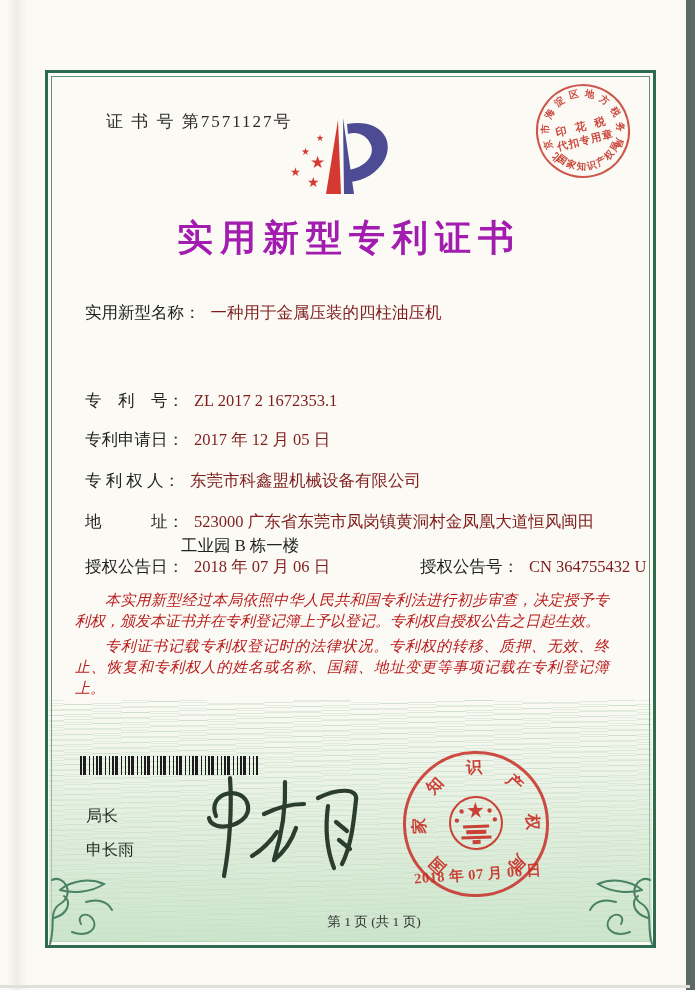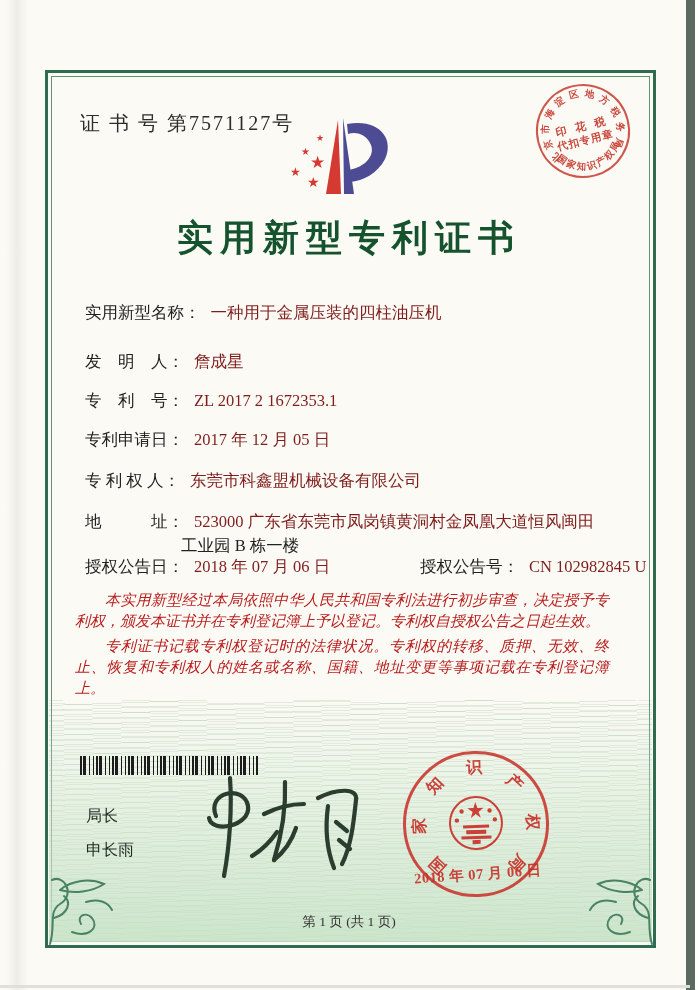--- a/index.html
+++ b/index.html
@@ -17,23 +17,23 @@
   
   .green-zone{position:absolute;left:49px;top:700px;width:603px;height:242px;
      background:
        linear-gradient(180deg, rgba(222,238,220,0) 0%, rgba(208,231,207,.45) 40%, rgba(196,225,196,.85) 100%),
        repeating-linear-gradient(178deg, rgba(115,168,126,.20) 0 1px, rgba(0,0,0,0) 1px 5px),
        repeating-linear-gradient(182deg, rgba(115,168,126,.16) 0 1px, rgba(0,0,0,0) 1px 6px);}
   .flourish{position:absolute;width:72px;height:92px;}
   .flourish.fl-left{left:46px;top:854px;}
   .flourish.fl-right{left:584px;top:854px;transform:scaleX(-1);}
   
-  .cert-no{position:absolute;left:80px;top:110px;font-size:20px;letter-spacing:2px;color:#2b2b2b;text-align:right;}
+  .cert-no{position:absolute;left:106px;top:110px;font-size:17px;letter-spacing:2px;color:#2b2b2b;text-align:right;}
   .title{position:absolute;left:45px;top:214px;width:608px;text-align:center;margin:0;
-         font-size:36px;font-weight:700;letter-spacing:7px;color:#14532d;}
+         font-size:36px;font-weight:700;letter-spacing:7px;color:#a21caf;}
   
   .logo{position:absolute;left:283px;top:112px;width:118px;height:94px;}
   .logo .star{position:absolute;color:#d43a31;line-height:1;}
   
   .tax-stamp{position:absolute;left:534px;top:82px;width:98px;height:98px;color:rgba(197,57,47,.92);}
   .ts-rot{position:absolute;inset:0;transform:rotate(-14deg);}
   .ts-ring{position:absolute;inset:2px;border:2.5px solid rgba(197,57,47,.85);border-radius:50%;}
   .ts-c1{position:absolute;left:0;right:0;top:37px;text-align:center;font-size:11px;font-weight:700;letter-spacing:3px;}
   .ts-c2{position:absolute;left:0;right:0;top:52px;text-align:center;font-size:10.5px;font-weight:700;letter-spacing:1px;}
   .arc{position:absolute;inset:0;font-weight:700;}
@@ -55,21 +55,21 @@
   .sig-role{position:absolute;left:86px;top:806px;font-size:16px;font-family:"Liberation Sans","DejaVu Sans",sans-serif;color:#1f2a22;}
   .sig-name{position:absolute;left:86px;top:840px;font-size:16px;font-family:Liberation Sans, sans-serif;color:#1f2a22;}
   .signature{position:absolute;left:182px;top:772px;width:180px;height:108px;}
   
   .grant-seal{position:absolute;left:401px;top:749px;width:150px;height:150px;color:rgba(200,45,38,.9);transform:rotate(-2deg);}
   .gs-ring{position:absolute;inset:2px;border:3.5px solid rgba(200,45,38,.85);border-radius:50%;}
   .gs-emblem{position:absolute;left:45px;top:43px;width:60px;height:64px;}
   .gs-date{position:absolute;left:6px;right:6px;top:116px;text-align:center;font-size:14.5px;font-weight:700;
            letter-spacing:.5px;transform:rotate(-2deg);white-space:nowrap;}
   
-  .footer{position:absolute;left:45px;top:913px;width:608px;text-align:center;font-size:13.5px;color:#333;}
+  .footer{position:absolute;left:45px;top:913px;width:608px;text-align:center;font-size:13.5px;color:#333;padding-left:25px;}
 </style>
 </head>
 <body>
 
 <div class="page">
 
   <div class="left-shadow"></div>
   <div class="edge-right"></div>
   <div class="edge-right-sliver"></div>
   <div class="edge-bottom"></div>
@@ -138,41 +138,38 @@
     <span class="star" style="left:27px;top:42px;font-size:17px;">★</span>
     <span class="star" style="left:7px;top:54px;font-size:12px;">★</span>
     <span class="star" style="left:24px;top:64px;font-size:14px;">★</span>
   </div>
 
   <h1 class="title">实用新型专利证书</h1>
 
   <div class="row" style="top:302px">
     <span class="flabel">实用新型名称：</span><span class="fvalue">一种用于金属压装的四柱油压机</span>
   </div>
-  <div class="row" style="top:351px">
-    <span class="flabel">发　明　人：</span><span class="fvalue">詹成星</span>
-  </div>
   <div class="row" style="top:390px">
     <span class="flabel">专　利　号：</span><span class="fvalue">ZL 2017 2 1672353.1</span>
   </div>
   <div class="row" style="top:429px">
     <span class="flabel">专利申请日：</span><span class="fvalue">2017 年 12 月 05 日</span>
   </div>
   <div class="row" style="top:470px">
     <span class="flabel">专 利 权 人：</span><span class="fvalue">东莞市科鑫盟机械设备有限公司</span>
   </div>
   <div class="row" style="top:511px">
     <span class="flabel">地　　　址：</span><span class="fvalue">523000 广东省东莞市凤岗镇黄洞村金凤凰大道恒风闽田</span>
     <span class="fvalue2">工业园 B 栋一楼</span>
   </div>
   <div class="row" style="top:556px">
     <span class="flabel">授权公告日：</span><span class="fvalue">2018 年 07 月 06 日</span>
   </div>
   <div class="grant-no">
-    <span class="flabel">授权公告号：</span><span class="fvalue">CN 102982845 U</span>
+    <span class="flabel">授权公告号：</span><span class="fvalue">CN 364755432 U</span>
   </div>
 
   <div class="paras">
     <p>本实用新型经过本局依照中华人民共和国专利法进行初步审查，决定授予专利权，颁发本证书并在专利登记簿上予以登记。专利权自授权公告之日起生效。</p>
     <p>专利证书记载专利权登记时的法律状况。专利权的转移、质押、无效、终止、恢复和专利权人的姓名或名称、国籍、地址变更等事项记载在专利登记簿上。</p>
   </div>
 
   <div class="barcode"></div>
 
   <div class="sig-role">局长</div>

